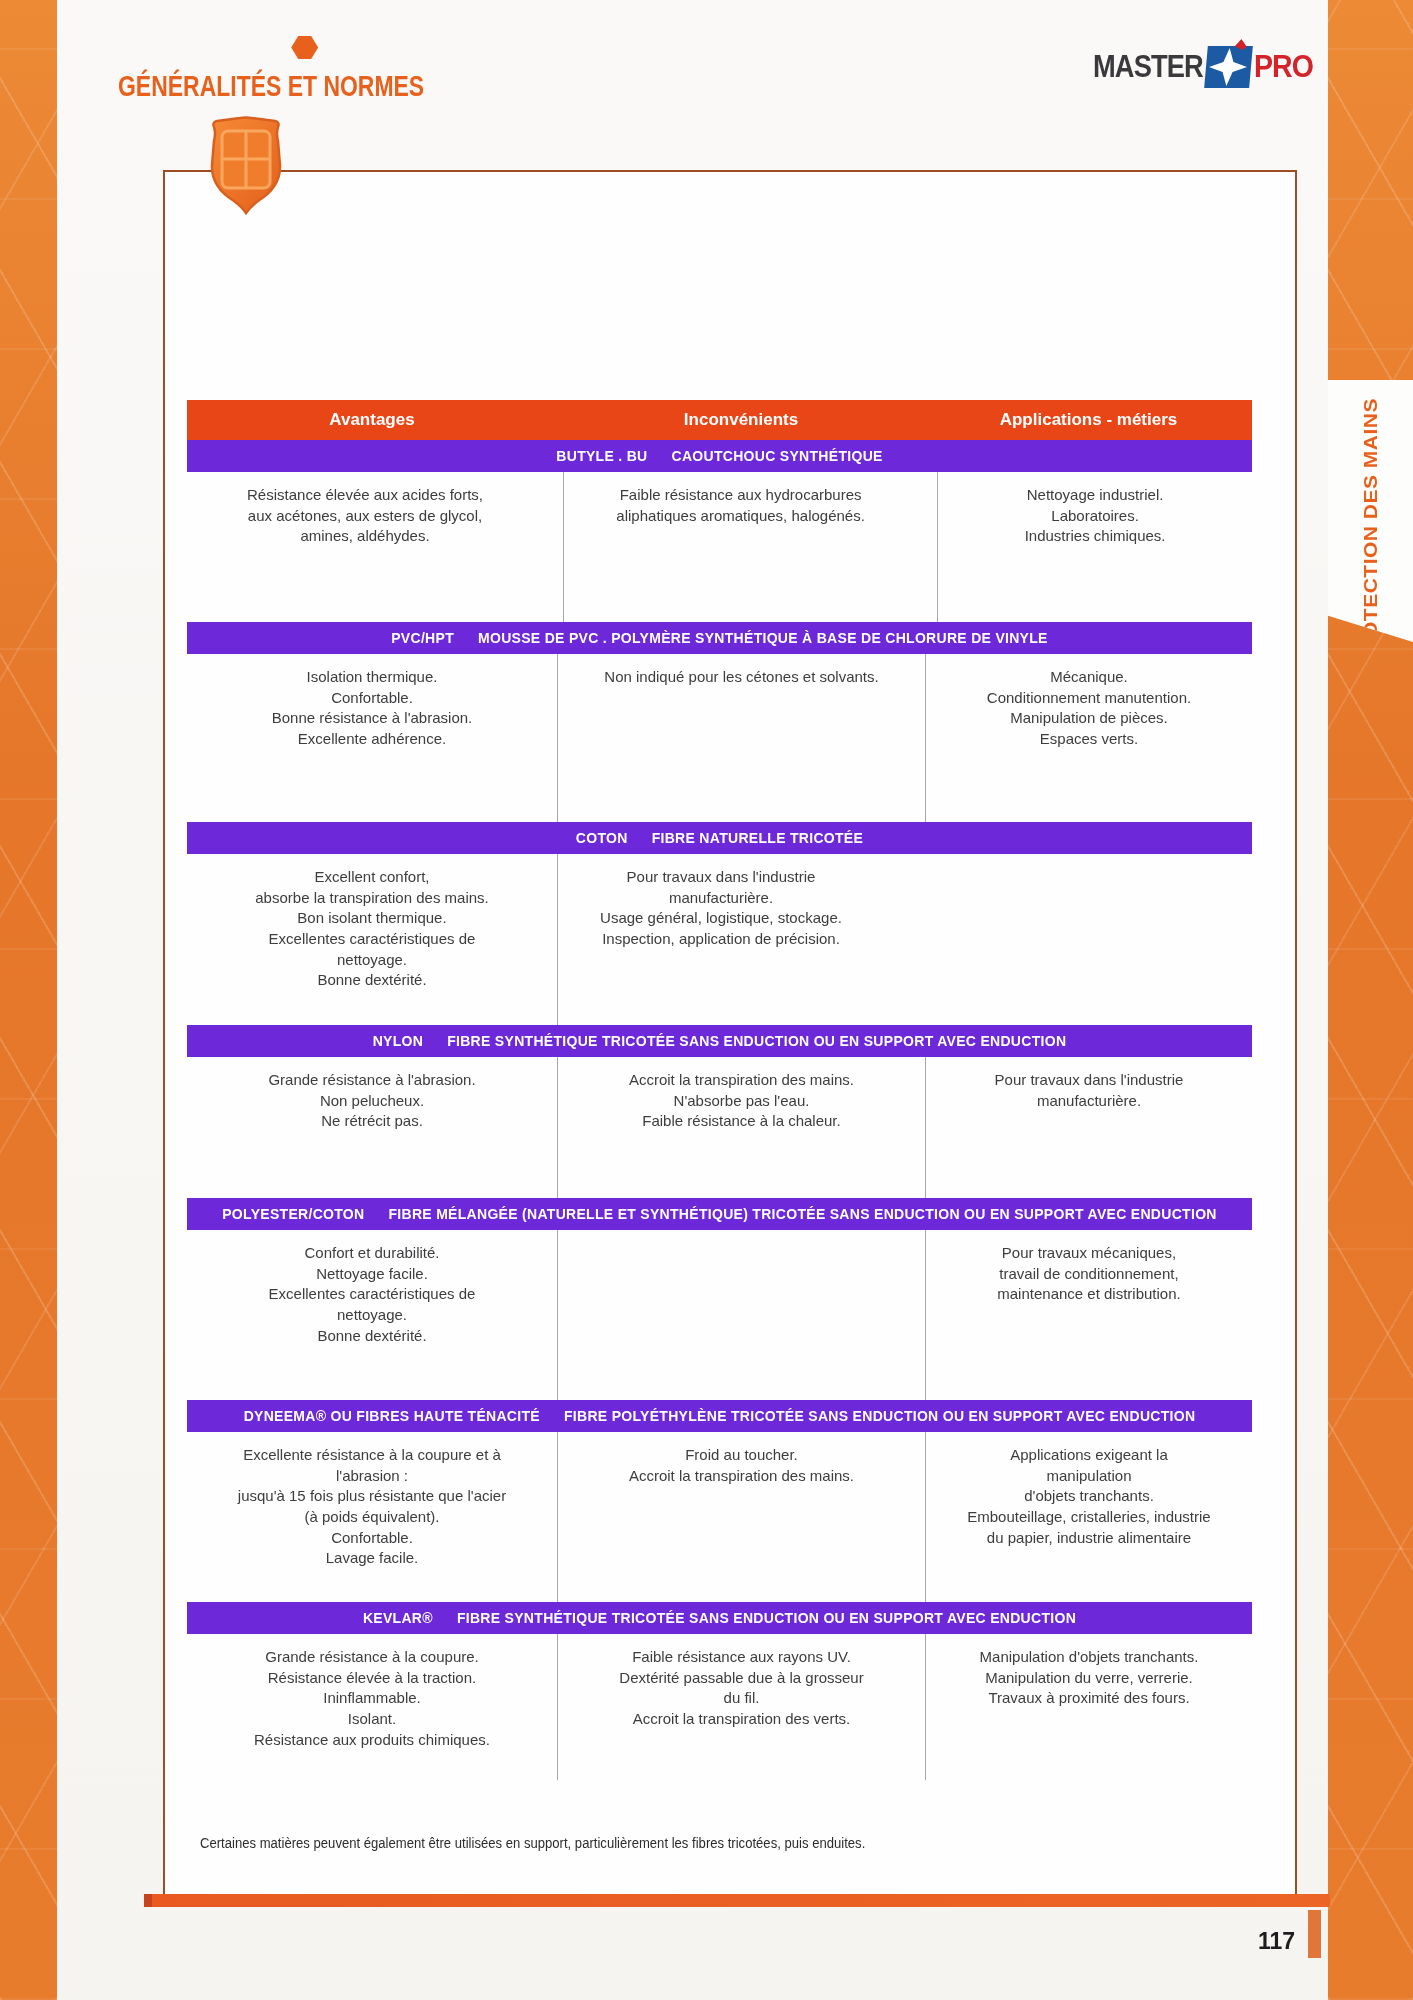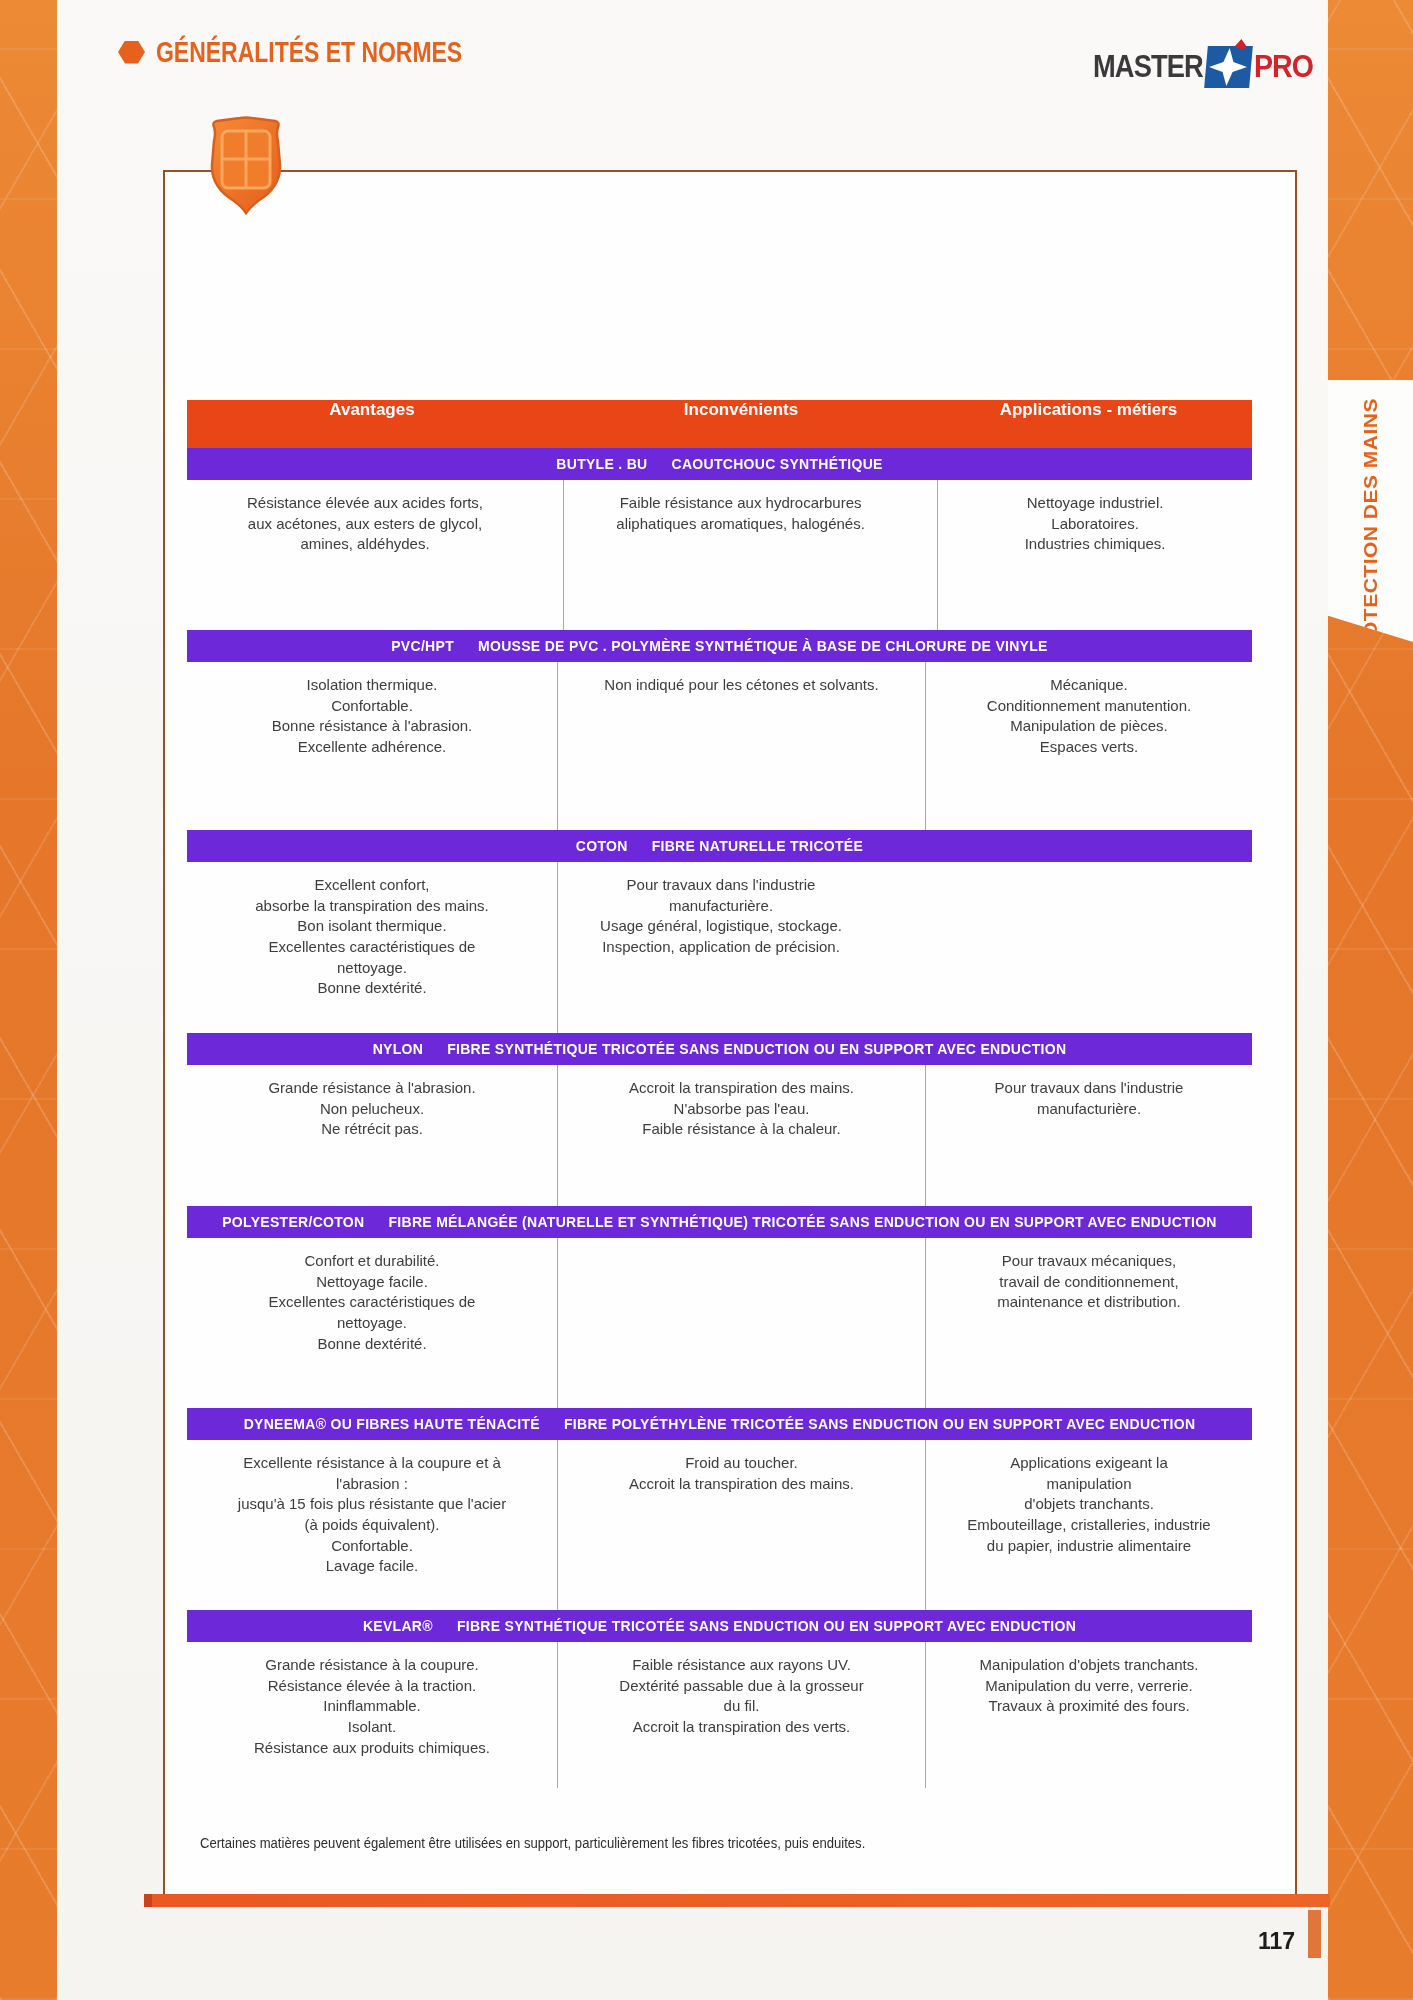--- a/index.html
+++ b/index.html
@@ -21,21 +21,21 @@
     content:""; position:absolute; inset:0;
     background-image:
       repeating-linear-gradient(60deg, rgba(255,255,255,.16) 0 2px, transparent 2px 96px),
       repeating-linear-gradient(-60deg, rgba(255,255,255,.12) 0 2px, transparent 2px 118px),
       repeating-linear-gradient(0deg, rgba(255,255,255,.07) 0 2px, transparent 2px 150px);
   }
   .band-left { left:0; width:57px; }
   .band-right { right:0; width:85px; }
 
   
-  .page-header { position:absolute; left:118px; top:36px; display:flex; align-items:center; gap:11px; }
+  .page-header { position:absolute; left:118px; top:36px; display:flex; align-items:center; gap:11px;flex-direction:column; }
   .hex-icon { width:27px; height:23px; background:#e8611c;
     clip-path:polygon(26% 0,74% 0,100% 50%,74% 100%,26% 100%,0 50%); }
   .page-title { font-size:28px; font-weight:bold; color:#e8611c;
     transform:scale(.82,1.06); transform-origin:left center; white-space:nowrap; letter-spacing:0; }
 
   
   .logo { position:absolute; left:1078px; top:46px; display:flex; align-items:center; }
   .logo-master { font-size:31px; font-weight:bold; color:#3a3a3c; letter-spacing:-1px;
     transform:scale(.88,1); transform-origin:right center; }
   .logo-box { width:45px; height:42px; background:#1c5ba3; margin:0 3px; position:relative;
@@ -56,21 +56,21 @@
   
   .side-tab { position:absolute; left:1328px; top:380px; width:85px; height:262px;
     background:#fdfdfb; clip-path:polygon(0 0,100% 0,100% 100%,0 90%); z-index:2;
     display:flex; align-items:flex-start; justify-content:center; }
   .side-tab-label { writing-mode:vertical-rl; transform:rotate(180deg) scale(.9,1);
     font-weight:bold; font-size:21px; color:#e8611c; letter-spacing:.5px; margin-top:18px;
     white-space:nowrap; }
 
   
   .mat-table { position:absolute; left:22px; top:228px; width:1065px; }
-  .thead { height:48px; background:#e94617; display:flex; align-items:flex-start;
+  .thead { height:40px; background:#e94617; display:flex; align-items:center;
     color:#fff; font-weight:bold; font-size:17px; }
   .thead .hcell { text-align:center; }
   .c1 { width:370px; } .c2 { width:368px; } .c3 { width:327px; }
 
   .mat-band { height:32px; background:#6d28d9; color:#fff; display:flex;
     justify-content:center; align-items:center; gap:24px;
     font-weight:bold; font-size:14px; letter-spacing:.3px; white-space:nowrap; }
 
   .mat-row { display:flex; align-items:stretch; }
   .cell { padding:13px 12px 0; text-align:center; font-size:15px; color:#3d3d3f;

